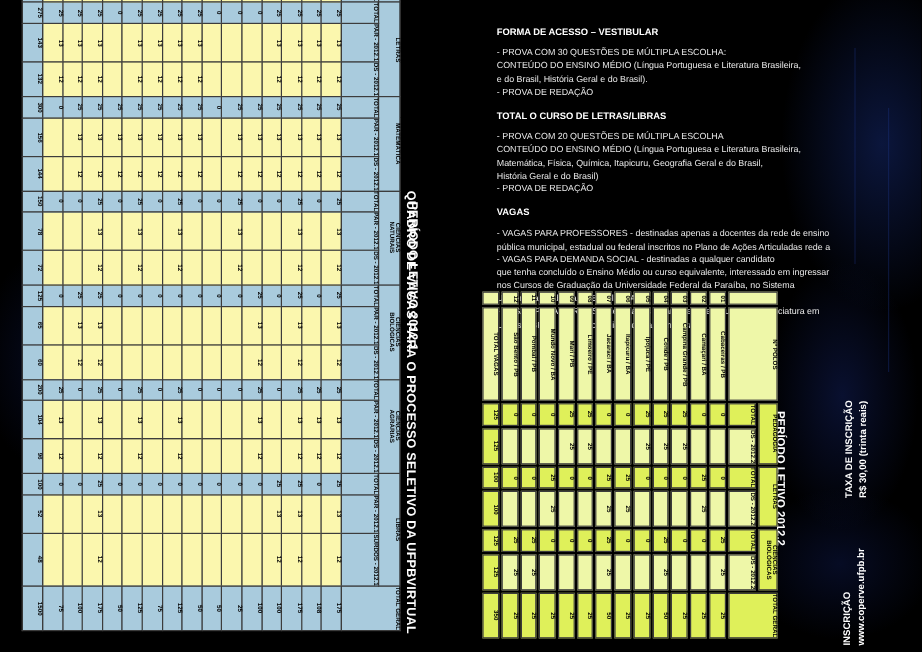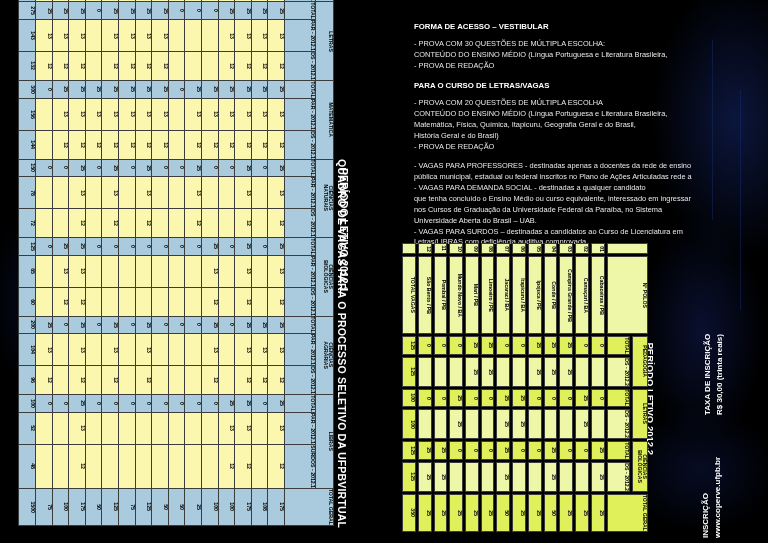--- a/index.html
+++ b/index.html
@@ -1191,36 +1191,38 @@
           </tbody>
         </table>
     </div>
   </div>
 
   <div class="right-text">
     <h3>FORMA DE ACESSO – VESTIBULAR</h3>
     <div class="blk">
       <p>- PROVA COM 30 QUESTÕES DE MÚLTIPLA ESCOLHA:</p>
       <p>CONTEÚDO DO ENSINO MÉDIO (Língua Portuguesa e Literatura Brasileira,</p>
+      <p>e do Brasil, História Geral e do Brasil).</p>
       <p>- PROVA DE REDAÇÃO</p>
     </div>
 
     <div class="gap"></div>
 
-    <h3>PARA O CURSO DE LETRAS/VAGAS</h3>
+    <h3>TOTAL O CURSO DE LETRAS/LIBRAS</h3>
     <div class="blk">
       <p>- PROVA COM 20 QUESTÕES DE MÚLTIPLA ESCOLHA</p>
       <p>CONTEÚDO DO ENSINO MÉDIO (Língua Portuguesa e Literatura Brasileira,</p>
       <p>Matemática, Física, Química, Itapicuru, Geografia Geral e do Brasil,</p>
       <p>História Geral e do Brasil)</p>
       <p>- PROVA DE REDAÇÃO</p>
     </div>
 
     <div class="gap"></div>
 
+    <h3>VAGAS</h3>
     <div class="blk">
       <p><span class="bold">- VAGAS PARA PROFESSORES</span><span> - destinadas apenas a docentes da rede de  ensino</span></p>
       <p>pública municipal, estadual ou federal inscritos no Plano de Ações Articuladas rede a</p>
       <p><span>- VAGAS PARA DEMANDA SOCIAL</span><span> - destinadas a qualquer candidato</span></p>
       <p>que tenha concluído o Ensino Médio ou curso equivalente, interessado em ingressar</p>
       <p>nos Cursos de Graduação da Universidade Federal da Paraíba, no Sistema</p>
       <p>Universidade Aberta do Brasil – UAB.</p>
       <p>- VAGAS PARA SURDOS – destinadas a candidatos ao Curso de Licenciatura em</p>
       <p>Letras/LIBRAS com deficiência auditiva comprovada.</p>
     </div>

